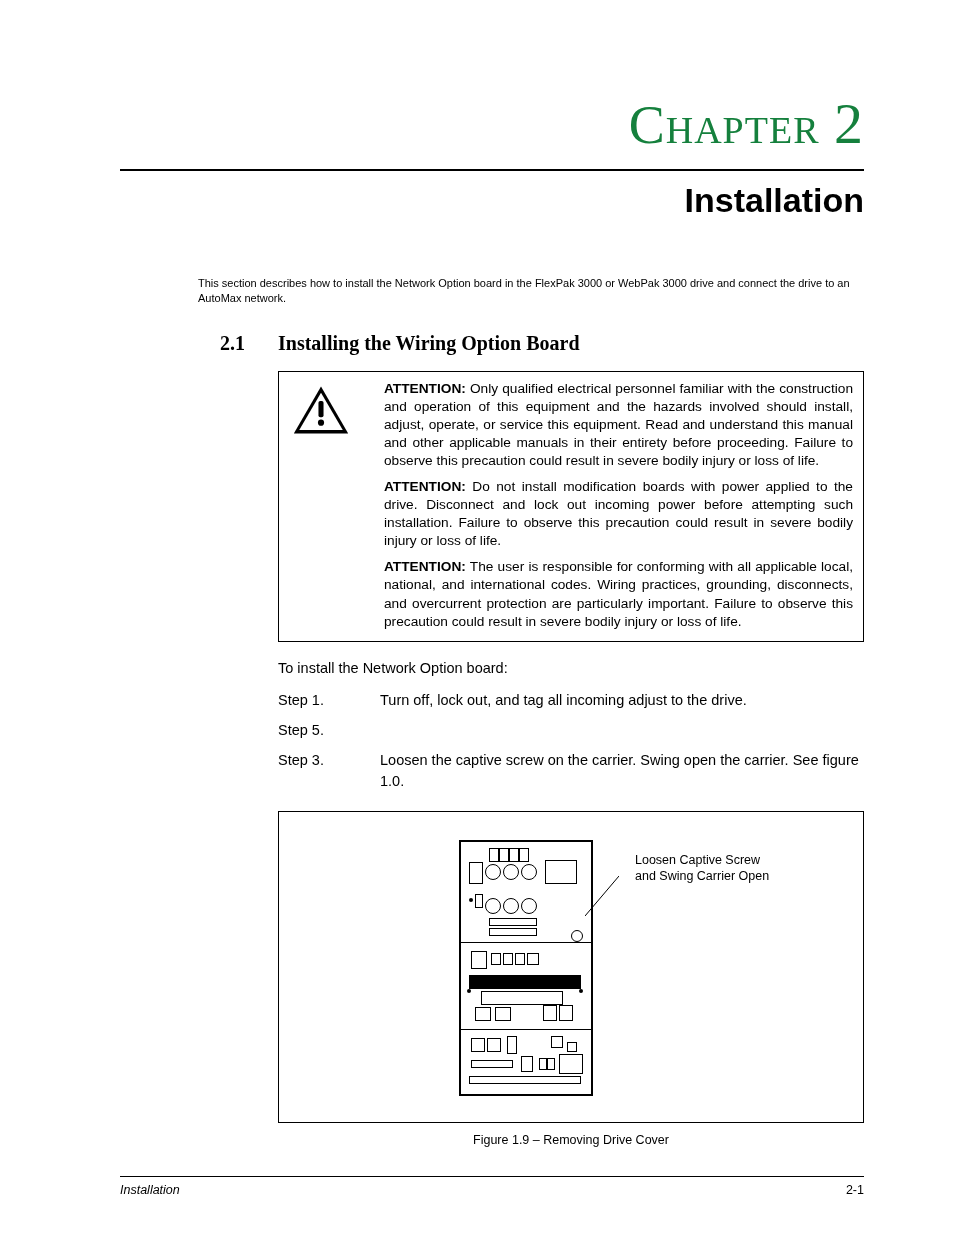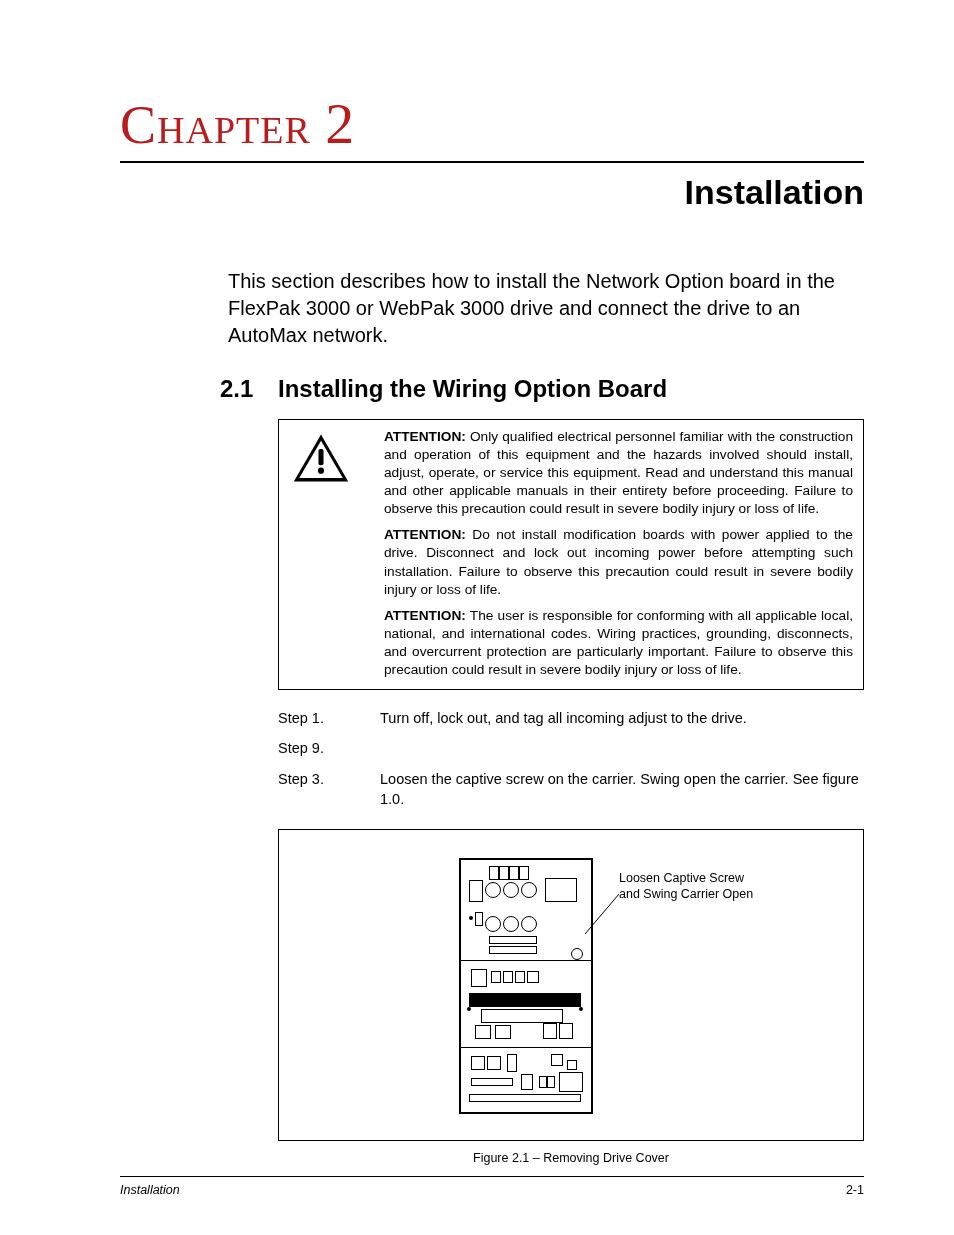--- a/index.html
+++ b/index.html
@@ -11,53 +11,54 @@
     color: #000;
   }
   .page {
     width: 954px;
     height: 1235px;
     box-sizing: border-box;
     padding: 90px 90px 40px 120px;
     position: relative;
   }
   .chapter-heading {
-    text-align: left;
+    text-align: right;
     font-family: "Times New Roman", Times, serif;
-    color: #b91c1c;
+    color: #15803d;
     font-size: 54px;
     letter-spacing: 1px;
-    margin: 0 0 4px 0;
+    margin: 0 0 12px 0;
     font-variant: small-caps;
   }
   .chapter-heading .num {
     font-size: 58px;
   }
   .hr {
     border: none;
     border-top: 2px solid #000;
     margin: 0 0 10px 0;
   }
   .title {
     text-align: right;
     font-size: 34px;
     font-weight: bold;
     margin: 6px 0 56px 0;
   }
   .intro {
-    margin-left: 108px;
-    font-size: 20px;
+    margin-left: 78px;
+    font-size: 11px;
     line-height: 1.35;
     margin-bottom: 26px;
   }
   .section-heading {
     display: flex;
-    font-size: 24px;
+    font-size: 20px;
     font-weight: bold;
     margin: 0 0 16px 100px;
+    font-family: Liberation Serif, serif;
   }
   .section-heading .num {
     width: 58px;
     flex: 0 0 58px;
   }
   .attention-box {
     margin-left: 158px;
     border: 1px solid #000;
     display: flex;
     font-size: 13.7px;
@@ -142,21 +143,21 @@
   }
   .dot {
     position: absolute;
     width: 4px; height: 4px;
     border-radius: 50%;
     background: #000;
   }
 
   .callout {
     position: absolute;
-    left: 340px;
+    left: 356px;
     top: 40px;
     font-size: 12.5px;
     line-height: 1.3;
   }
   .callout-line {
     position: absolute;
     left: 306px;
     top: 64px;
     width: 34px;
     height: 40px;
@@ -214,28 +215,29 @@
         <circle cx="32" cy="42" r="3.4" fill="#000"></circle>
       </svg>
     </div>
     <div class="text-cell">
       <p><span class="lead">ATTENTION:</span> <span>Only qualified electrical personnel familiar with the construction and operation of this equipment and the hazards involved should install, adjust, operate, or service this equipment. Read and understand this manual and other applicable manuals in their entirety before proceeding. Failure to observe this precaution could result in severe bodily injury or loss of life.</span></p>
       <p><span class="lead">ATTENTION:</span> <span>Do not install modification boards with power applied to the drive. Disconnect and lock out incoming power before attempting such installation. Failure to observe this precaution could result in severe bodily injury or loss of life.</span></p>
       <p><span class="lead">ATTENTION:</span> <span>The user is responsible for conforming with all applicable local, national, and international codes. Wiring practices, grounding, disconnects, and overcurrent protection are particularly important. Failure to observe this precaution could result in severe bodily injury or loss of life.</span></p>
     </div>
   </div>
 
+  <div class="install-lead">To install the Network Option board:</div>
 
   <div class="steps">
     <div class="step">
       <span class="label">Step 1.</span>
       <span>Turn off, lock out, and tag all incoming adjust to the drive.</span>
     </div>
     <div class="step">
-      <span class="label">Step 9.</span>
+      <span class="label">Step 5.</span>
     </div>
     <div class="step">
       <span class="label">Step 3.</span>
       <span>Loosen the captive screw on the carrier. Swing open the carrier. See figure 1.0.</span>
     </div>
   </div>
 
   <div class="figure-box">
     <div class="figure-inner">
       <div class="device">
@@ -289,21 +291,21 @@
       </div>
       <svg class="callout-line" viewBox="0 0 34 40">
         <line x1="0" y1="40" x2="34" y2="0" stroke="#000" stroke-width="1"></line>
       </svg>
       <div class="callout">
         <div>Loosen Captive Screw</div>
         <div>and Swing Carrier Open</div>
       </div>
     </div>
   </div>
-  <div class="figure-caption">Figure 2.1 – Removing Drive Cover</div>
+  <div class="figure-caption">Figure 1.9 – Removing Drive Cover</div>
 
   <div class="footer">
     <hr>
     <div class="footer-row">
       <span class="left">Installation</span>
       <span>2-1</span>
     </div>
   </div>
 
 </div>

